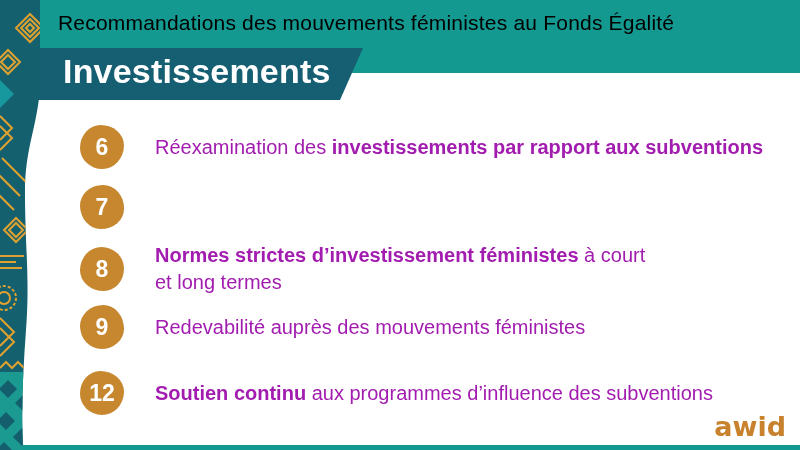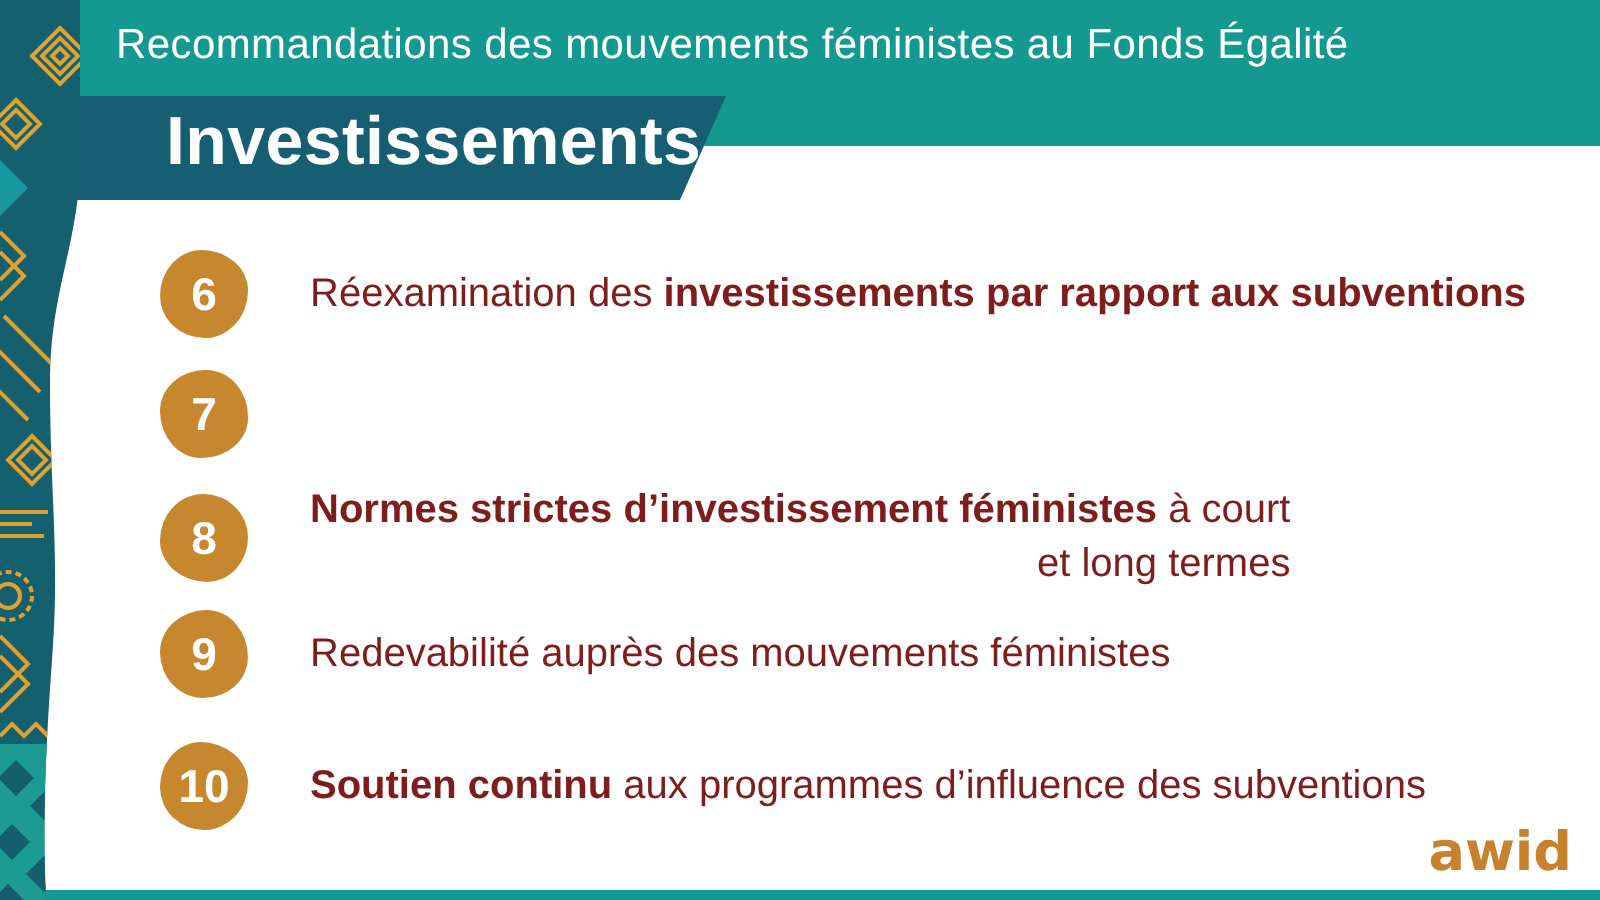--- a/index.html
+++ b/index.html
@@ -10,35 +10,34 @@
   }
   .slide{position:relative;width:800px;height:450px;background:#ffffff;}
 
   
   .top-bar{
     position:absolute;left:0;top:0;width:800px;height:73px;
     background:#149990;z-index:1;
   }
   .top-bar .header-title{
     position:absolute;left:58px;top:11px;
-    color:#ffffff;font-size:21px;font-weight:400;letter-spacing:.2px;
+    color:#000000;font-size:21px;font-weight:400;letter-spacing:.2px;
     white-space:nowrap;
   }
 
   
   .banner{
     position:absolute;left:0;top:48px;width:363px;height:52px;
     background:#165F73;z-index:2;
     clip-path:polygon(0 0,100% 0,calc(100% - 23px) 100%,0 100%);
   }
   .banner .banner-title{
     position:absolute;left:63px;top:4px;
     color:#ffffff;font-size:34px;font-weight:700;letter-spacing:.2px;
     white-space:nowrap;
-    margin-left:20px;
   }
 
   
   .pattern-strip{position:absolute;left:0;top:0;width:44px;height:450px;z-index:3;}
 
   
   .list{position:absolute;left:0;top:0;width:800px;height:450px;z-index:2;}
   .item{position:absolute;left:80px;display:flex;align-items:center;}
   .item:nth-child(1){top:125px;min-height:44px;}
   .item:nth-child(2){top:185px;min-height:44px;}
@@ -50,21 +49,21 @@
     background:#C6872E;color:#ffffff;
     display:flex;align-items:center;justify-content:center;
     font-size:23px;font-weight:700;
     border-radius:47% 53% 49% 51% / 52% 46% 54% 48%;
   }
   .item:nth-child(2) .badge{border-radius:52% 48% 53% 47% / 47% 53% 46% 54%;}
   .item:nth-child(3) .badge{border-radius:49% 51% 46% 54% / 53% 49% 51% 47%;}
   .item:nth-child(4) .badge{border-radius:53% 47% 51% 49% / 48% 54% 46% 52%;}
   .item:nth-child(5) .badge{border-radius:46% 54% 50% 50% / 51% 47% 53% 49%;}
   .item-text{
-    color:#7f1d1d;font-size:20px;line-height:27px;font-weight:400;text-align:right;
+    color:#a21caf;font-size:20px;line-height:27px;font-weight:400;
   }
   .item-text .line{white-space:nowrap;}
   .item-text .b{font-weight:700;}
 
   
   .logo{
     position:absolute;right:14px;top:411px;z-index:2;
     color:#C8812C;font-size:27px;font-weight:700;letter-spacing:0px;
     font-family:"DejaVu Sans","Liberation Sans",sans-serif;
     margin-left:45px;
@@ -153,21 +152,21 @@
           <div class="line"><span>et long termes</span></div>
         </div>
       </div>
       <div class="item">
         <div class="badge">9</div>
         <div class="item-text">
           <div class="line"><span>Redevabilité auprès des mouvements féministes</span></div>
         </div>
       </div>
       <div class="item">
-        <div class="badge">10</div>
+        <div class="badge">12</div>
         <div class="item-text">
           <div class="line"><span class="b">Soutien continu</span><span> aux programmes d’influence des subventions</span></div>
         </div>
       </div>
     </div>
 
   <div class="logo">awid</div>
 
   <div class="bottom-bar"></div>
 

